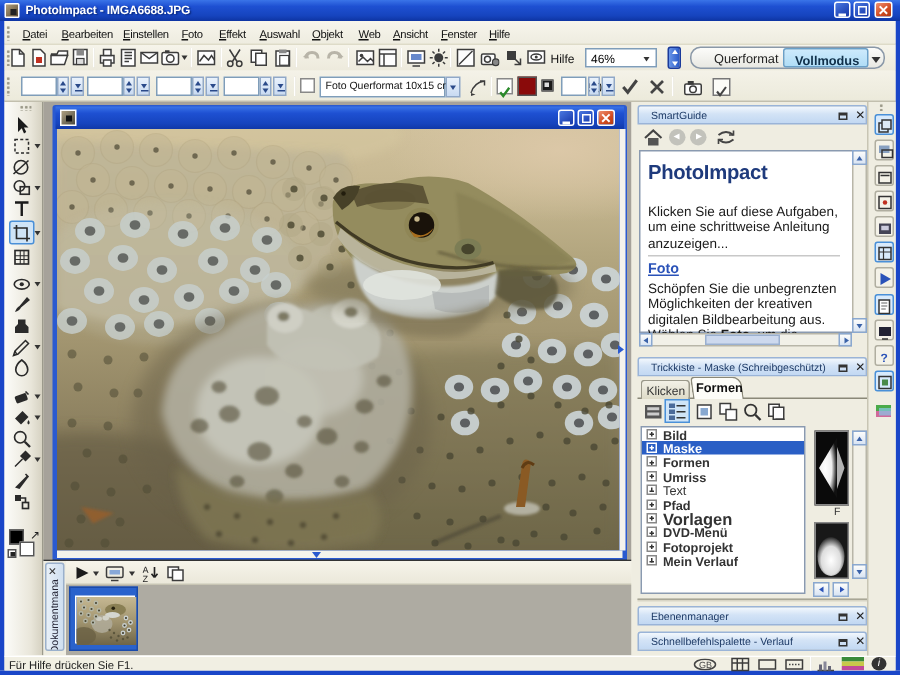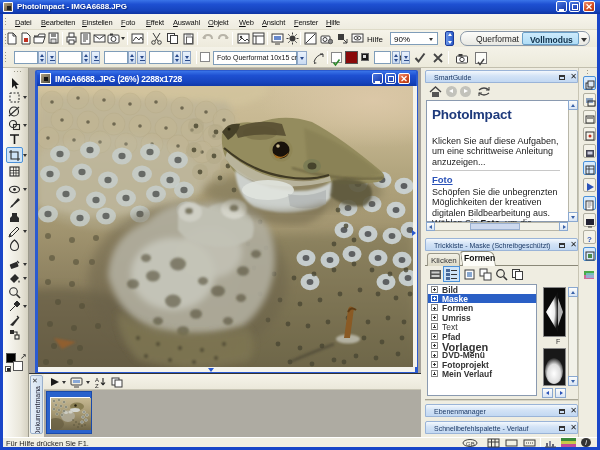--- a/index.html
+++ b/index.html
@@ -146,21 +146,21 @@
 <div class="caret" style="left:121px;top:37px;"></div>
 <div class="tb-sep" style="left:62px;top:32px;height:13px;"></div>
 <div class="tb-sep" style="left:127px;top:32px;height:13px;"></div>
 <div class="tb-sep" style="left:147px;top:32px;height:13px;"></div>
 <div class="tb-sep" style="left:197px;top:32px;height:13px;"></div>
 <div class="tb-sep" style="left:232px;top:32px;height:13px;"></div>
 <div class="tb-sep" style="left:267px;top:32px;height:13px;"></div>
 <div class="tb-sep" style="left:300px;top:32px;height:13px;"></div>
 <div class="abs" style="left:367px;top:35px;font-size:8px;color:#111;">Hilfe</div>
 <div class="abs" style="left:390px;top:32px;width:48px;height:13px;background:#fff;border:1px solid #7f9db9;">
-    <div class="abs" style="left:3px;top:2px;font-size:8px;">90%</div>
+    <div class="abs" style="left:3px;top:2px;font-size:8px;">46%</div>
     <div class="caret" style="left:38px;top:5px;"></div>
   </div>
 <div class="abs" style="left:445px;top:31px;width:9px;height:15px;background:linear-gradient(90deg,#6a96e8,#2a5ac8);border:1px solid #1a3a9a;border-radius:2px;">
     <div class="abs" style="left:1.5px;top:1px;width:0;height:0;border-left:2.5px solid transparent;border-right:2.5px solid transparent;border-bottom:3px solid #fff"></div>
     <div class="abs" style="left:1.5px;top:9px;width:0;height:0;border-left:2.5px solid transparent;border-right:2.5px solid transparent;border-top:3px solid #fff"></div>
   </div>
 <div class="abs" style="left:460px;top:30.5px;width:130px;height:15px;background:linear-gradient(180deg,#fcfcfa,#e8e8e2);border:1px solid #8a98a8;border-radius:7px;">
     <div class="abs" style="left:15px;top:2.5px;font-size:8.5px;color:#222;">Querformat</div>
     <div class="abs" style="left:61px;top:0.5px;width:57px;height:12.5px;background:linear-gradient(180deg,#cdeafc,#b0ddf6);border:1px solid #6aa0c8;border-radius:2px;">
       <div class="abs" style="left:7px;top:1.5px;font-size:8.5px;font-weight:bold;color:#10304a;">Vollmodus</div>
@@ -341,21 +341,20 @@
 <div class="abs" style="left:20px;top:352px;font-size:8px;color:#222;">↗</div>
 <div class="abs" style="left:5px;top:366px;width:6px;height:6px;background:#fff;border:1px solid #555;">
     <div class="abs" style="left:1px;top:1px;width:3px;height:3px;background:#222"></div>
   </div>
 <div class="abs" style="left:35px;top:70px;width:383px;height:304px;background:#2a5ad0;border-radius:2px 2px 0 0;">
     <div class="abs" style="left:2px;top:1px;width:379px;height:15px;background:linear-gradient(180deg,#3a74e8,#1e50d2 30%,#1644be 75%,#1038a8);">
       <div class="abs" style="left:3px;top:2px;width:11px;height:11px;background:#fff;">
         <div class="abs" style="left:1px;top:1px;width:9px;height:9px;background:linear-gradient(135deg,#b0a080,#4a4a40)"></div>
         <div class="abs" style="left:4px;top:4px;width:4px;height:4px;background:#111"></div>
       </div>
-      <div class="abs" style="left:18px;top:2.5px;font-size:8.5px;font-weight:bold;letter-spacing:-0.2px;color:#fff;">IMGA6688..JPG (26%) 2288x1728</div>
     </div>
   </div>
 <div class="xpbtn" style="left:372px;top:73px;width:11px;height:11px;background:linear-gradient(145deg,#4a78e0,#2348b8 70%,#1c3ca8);">
     <div class="abs" style="left:2px;top:6.5px;width:4.5px;height:2px;background:#fff"></div>
   </div>
 <div class="xpbtn" style="left:385px;top:73px;width:11px;height:11px;background:linear-gradient(145deg,#4a78e0,#2348b8 70%,#1c3ca8);">
     <div class="abs" style="left:2px;top:2px;width:6px;height:6px;border:1.5px solid #fff"></div>
   </div>
 <div class="xpbtn" style="left:398px;top:73px;width:12px;height:11px;background:linear-gradient(145deg,#ef9070,#d1491f 60%,#b03a10);color:#fff;font-size:9px;font-weight:bold;text-align:center;line-height:10px;">✕</div>
 <div class="abs" style="left:38px;top:86px;width:375px;height:281px;">

